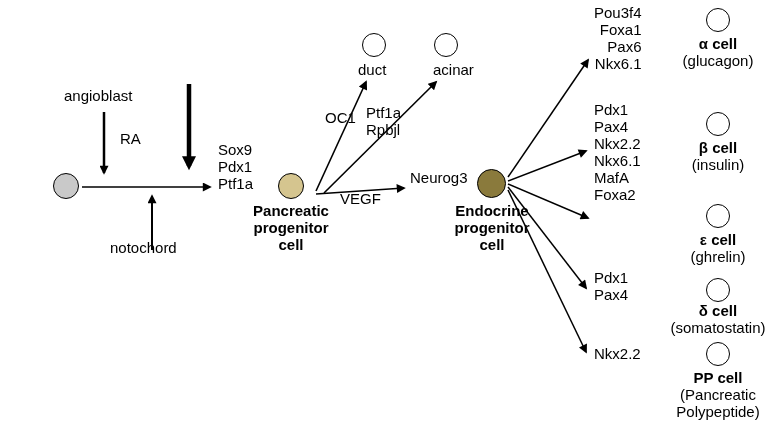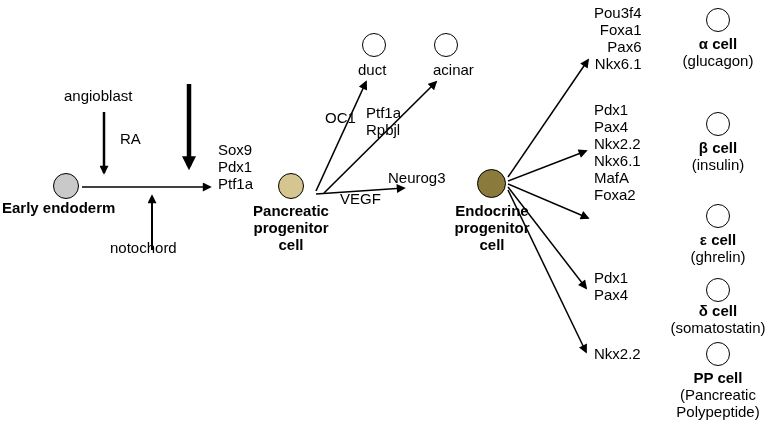--- a/index.html
+++ b/index.html
@@ -50,21 +50,20 @@
     <line x1="316" y1="194" x2="404" y2="188" stroke="#000" stroke-width="1.6" marker-end="url(#ah)"></line>
 
     <line x1="508" y1="177" x2="588" y2="60" stroke="#000" stroke-width="1.5" marker-end="url(#ah)"></line>
     <line x1="508" y1="181" x2="586" y2="151" stroke="#000" stroke-width="1.5" marker-end="url(#ah)"></line>
     <line x1="508" y1="184" x2="588" y2="218" stroke="#000" stroke-width="1.5" marker-end="url(#ah)"></line>
     <line x1="508" y1="187" x2="586" y2="288" stroke="#000" stroke-width="1.5" marker-end="url(#ah)"></line>
     <line x1="508" y1="190" x2="586" y2="352" stroke="#000" stroke-width="1.5" marker-end="url(#ah)"></line>
   </svg>
 
   <div class="circle" style="left: 53px; top: 173px; width: 26px; height: 26px; background-color: rgb(201, 201, 201);"></div>
-  <div class="lbl bold" style="left:2px; top:200px;">Early endoderm</div>
 
   <div class="lbl" style="left:64px; top:88px;">angioblast</div>
   <div class="lbl" style="left:120px; top:131px;">RA</div>
   <div class="lbl" style="left:110px; top:240px;">notochord</div>
 
   <div class="lbl" style="left:218px; top:142px;">Sox9
 Pdx1
 Ptf1a</div>
   <div class="circle" style="left: 278px; top: 173px; width: 26px; height: 26px; background-color: rgb(213, 197, 143);"></div>
   <div class="lbl bold center" style="left:238px; top:203px; width:106px;">Pancreatic
@@ -75,21 +74,21 @@
   <div class="lbl" style="left:366px; top:105px;">Ptf1a
 Rpbjl</div>
 
   <div class="circle" style="left: 362px; top: 33px; background-color: rgb(255, 255, 255);"></div>
   <div class="lbl" style="left:358px; top:62px;">duct</div>
   <div class="circle" style="left: 434px; top: 33px; background-color: rgb(255, 255, 255);"></div>
   <div class="lbl" style="left:433px; top:62px;">acinar</div>
 
   <div class="lbl" style="left:340px; top:191px;">VEGF</div>
 
-  <div class="lbl" style="left:388px; top:170px;">Neurog3</div>
+  <div class="lbl" style="left:410px; top:170px;">Neurog3</div>
   <div class="circle big-circle" style="left: 477px; top: 169px; background-color: rgb(138, 122, 60);"></div>
   <div class="lbl bold center" style="left:439px; top:203px; width:106px;">Endocrine
 progenitor
 cell</div>
 
   <div class="lbl" style="left:594px; top:5px;text-align:right;">Pou3f4
 Foxa1
 Pax6
 Nkx6.1</div>
   <div class="lbl" style="left:594px; top:102px;">Pdx1

